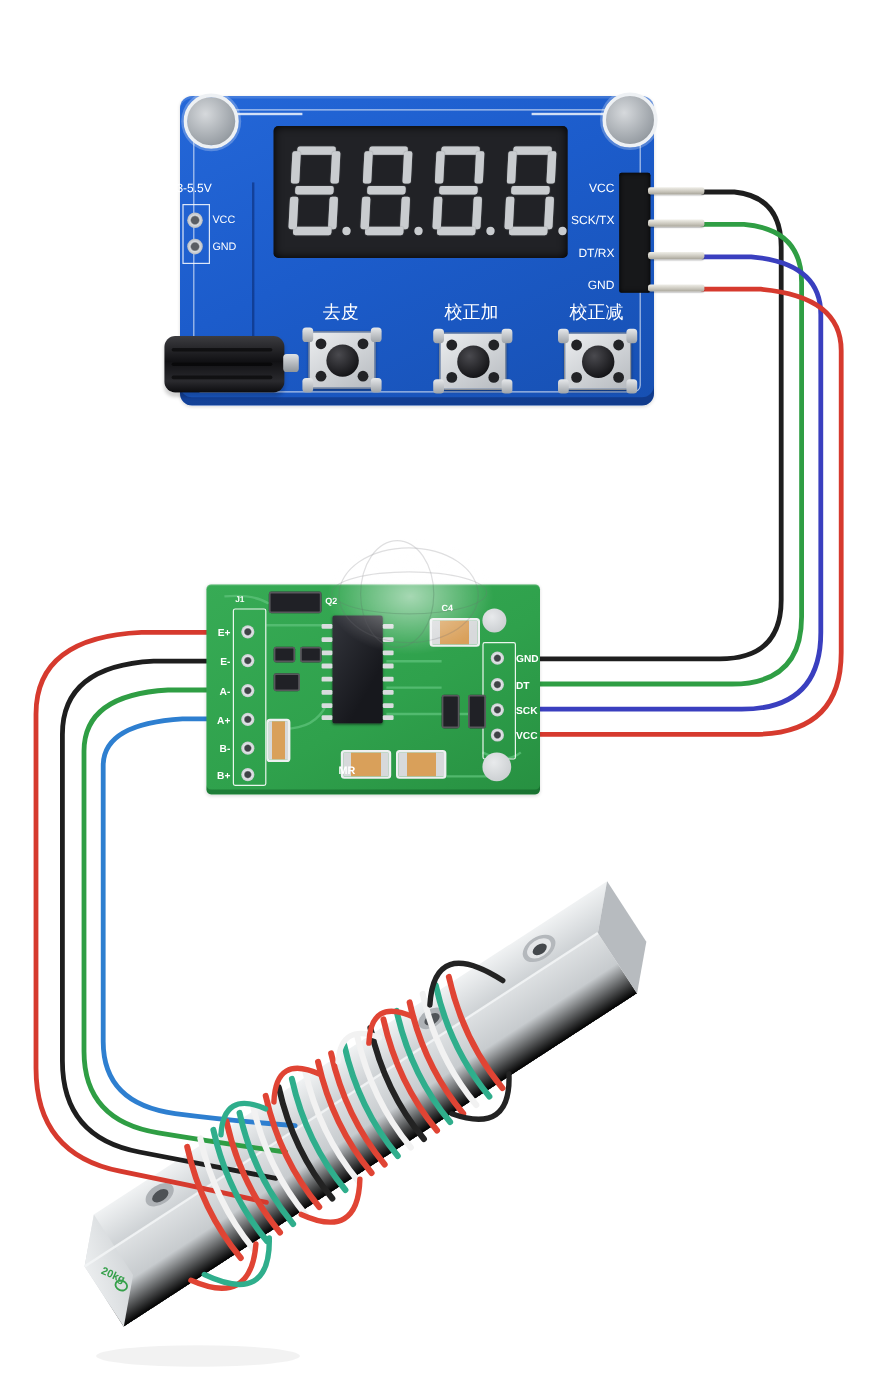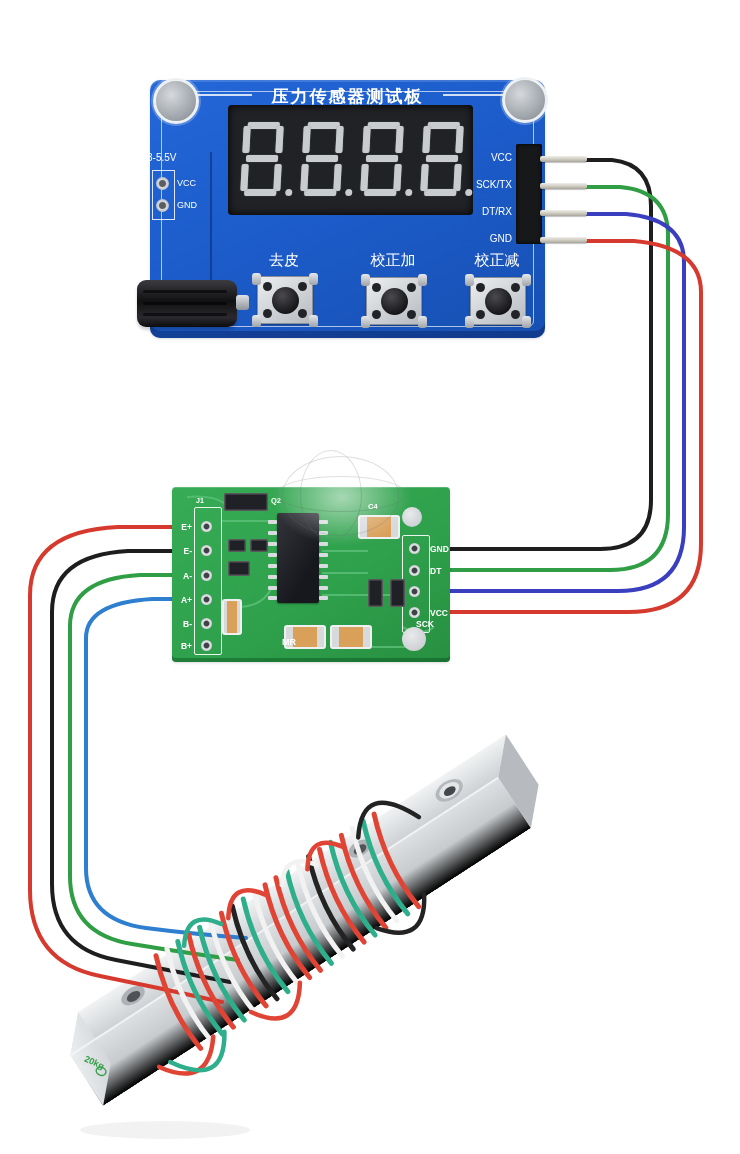--- a/index.html
+++ b/index.html
@@ -171,21 +171,20 @@
 
   <div id="display-board" class="board">
     <div class="silk-border"></div>
     <div class="silk-line" style="left:20px;top:14px;width:82px;"></div>
     <div class="silk-line" style="left:293px;top:14px;width:82px;"></div>
     <div class="trace-dark" style="left:60px;top:72px;width:1.5px;height:128px;"></div>
 
     <div class="screw" style="left:3px;top:-2px;"></div>
     <div class="screw" style="left:352px;top:-3px;"></div>
 
-    <div id="board-title">压力传感器测试板</div>
 
     <div id="seg-display" role="img" aria-label="8.8.8.8.">
       <div class="dig" style="left:14px;">
         <span class="seg sa"></span>
           <span class="seg sb"></span>
           <span class="seg sc"></span>
           <span class="seg sd"></span>
         <span class="seg se"></span>
           <span class="seg sf"></span>
           <span class="seg sg"></span>
@@ -309,21 +308,21 @@
     <div class="glabel" style="left:2px;top:132px;width:18px;text-align:right;">B-</div>
     <div class="glabel" style="left:2px;top:154px;width:18px;text-align:right;">B+</div>
 
     <div class="gbox" style="left:230px;top:48px;width:26px;height:96px;"></div>
     <div class="gpad" style="left:237px;top:56px;"></div>
     <div class="gpad" style="left:237px;top:78px;"></div>
     <div class="gpad" style="left:237px;top:99px;"></div>
     <div class="gpad" style="left:237px;top:120px;"></div>
     <div class="glabel" style="left:258px;top:57px;">GND</div>
     <div class="glabel" style="left:258px;top:79px;">DT</div>
-    <div class="glabel" style="left:244px;top:100px;margin-top:32px;">SCK</div>
+    <div class="glabel" style="left:258px;top:100px;">SCK</div>
     <div class="glabel" style="left:258px;top:121px;">VCC</div>
 
     <div id="chip"></div>
     <span class="chip-pin" style="left:96px;top:33px;"></span>
       <span class="chip-pin" style="left:96px;top:44px;"></span>
     <span class="chip-pin" style="left:96px;top:55px;"></span>
       <span class="chip-pin" style="left:96px;top:66px;"></span>
     <span class="chip-pin" style="left:96px;top:77px;"></span>
       <span class="chip-pin" style="left:96px;top:88px;"></span>
     <span class="chip-pin" style="left:96px;top:99px;"></span>

